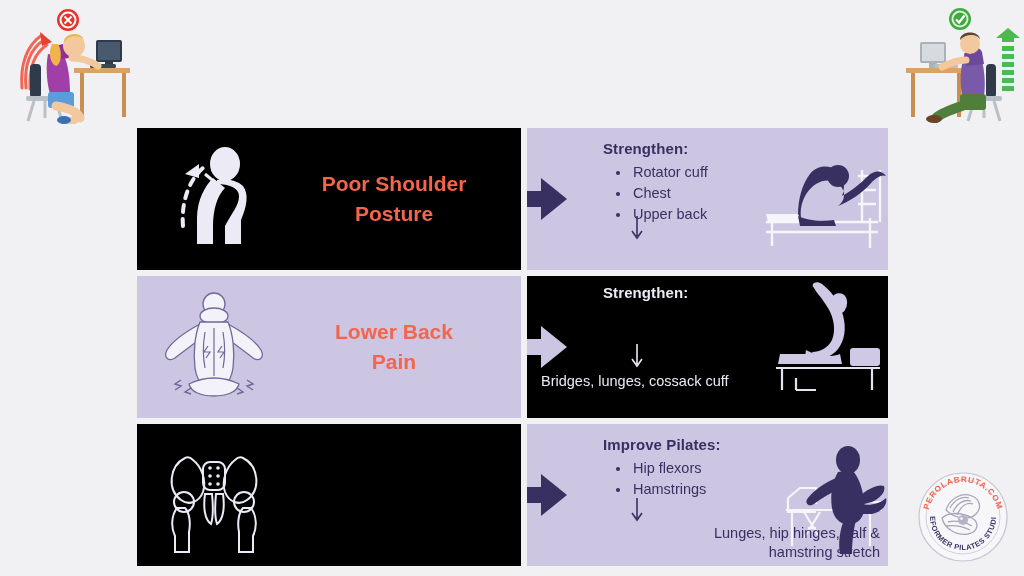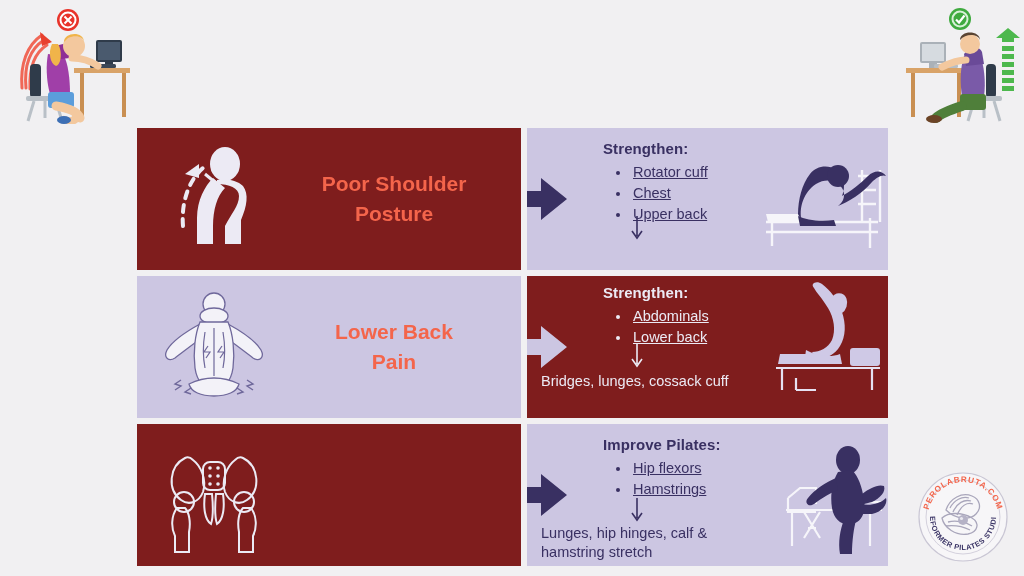--- a/index.html
+++ b/index.html
@@ -35,21 +35,21 @@
     position:absolute;left:137px;top:128px;
     width:751px;height:438px;
     display:flex;flex-direction:column;
     gap:6px;
   }
   .row{display:flex;flex:1;gap:6px;position:relative;}
   .cell{position:relative;overflow:hidden;}
   .cell-left{width:384px;display:flex;align-items:center;}
   .cell-right{flex:1;position:relative;}
 
-  .dark{background:#7f1d1d;}
+  .dark{background:#000000;}
   .light{background:#ccc6e2;}
 
   
   .ailment-icon{
     position:absolute;left:18px;top:50%;transform:translateY(-50%);
     width:118px;height:118px;
   }
   .ailment-label{
     position:absolute;left:140px;right:10px;top:50%;
     transform:translateY(-50%);
@@ -68,21 +68,21 @@
   .goal{
     position:absolute;left:76px;top:12px;
     font-weight:bold;font-size:15px;
     letter-spacing:.1px;
   }
   .bullets{
     position:absolute;left:86px;top:34px;
     margin:0;padding:0 0 0 18px;
     font-size:14.5px;line-height:1.45;
   }
-  .bullets li{padding-left:2px;text-decoration:underline;}
+  .bullets li{padding-left:2px;}
   .downarrow{
     position:absolute;left:103px;
     width:14px;height:26px;
   }
   .summary{
     position:absolute;left:14px;right:8px;
     font-size:14.5px;line-height:1.32;
     text-align:left;
   }
   .ink-dark{color:#393062;}
@@ -100,21 +100,21 @@
 
   .r2 .goal{top:8px;}
   .r2 .bullets{top:30px;}
   .r2 .downarrow{top:68px;}
   .r2 .summary{top:96px;}
   .r2 .pose{top:2px;right:4px;width:108px;height:118px;}
 
   .r3 .goal{top:12px;}
   .r3 .bullets{top:34px;}
   .r3 .downarrow{top:74px;}
-  .r3 .summary{top:100px;}
+  .r3 .summary{top:100px;text-align:right;}
   .r3 .pose{top:18px;right:0;width:102px;height:114px;}
 
   
   .logo{
     position:absolute;left:916px;top:470px;width:94px;height:94px;
   }
 </style>
 </head>
 <body>
 
@@ -304,24 +304,20 @@
           <g fill="#cfc9e6">
             <path d="M4 76 L34 76 L38 86 L2 86 Z"></path>
             <rect x="74" y="70" width="30" height="18" rx="3"></rect>
           </g>
           <g stroke="#e6e2f2" stroke-width="2.2" fill="none">
             <path d="M0 90 L104 90 M6 90 L6 112 M96 90 L96 112 M20 112 L40 112 M20 100 L20 112"></path>
           </g>
         </svg>
 
         <div class="goal ink-light">Strengthen:</div>
-        <ul class="bullets ink-light">
-          <li>Abdominals</li>
-          <li>Lower back</li>
-        </ul>
         <svg class="downarrow" viewBox="0 0 14 26">
           <path d="M7 0 L7 20 M2 15 L7 22 L12 15" stroke="#eceaf4" stroke-width="1.6" fill="none"></path>
         </svg>
         <div class="summary ink-light">Bridges, lunges, cossack cuff</div>
       </div>
     </div>
 
     <div class="row r3">
 
       <div class="cell cell-left dark">

